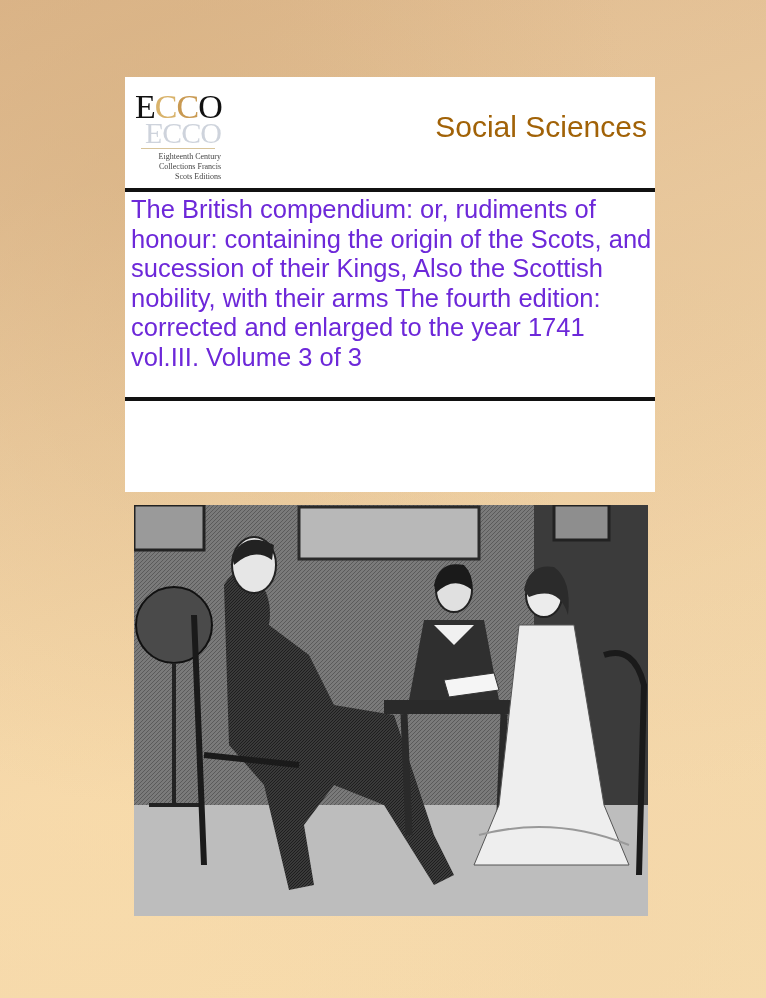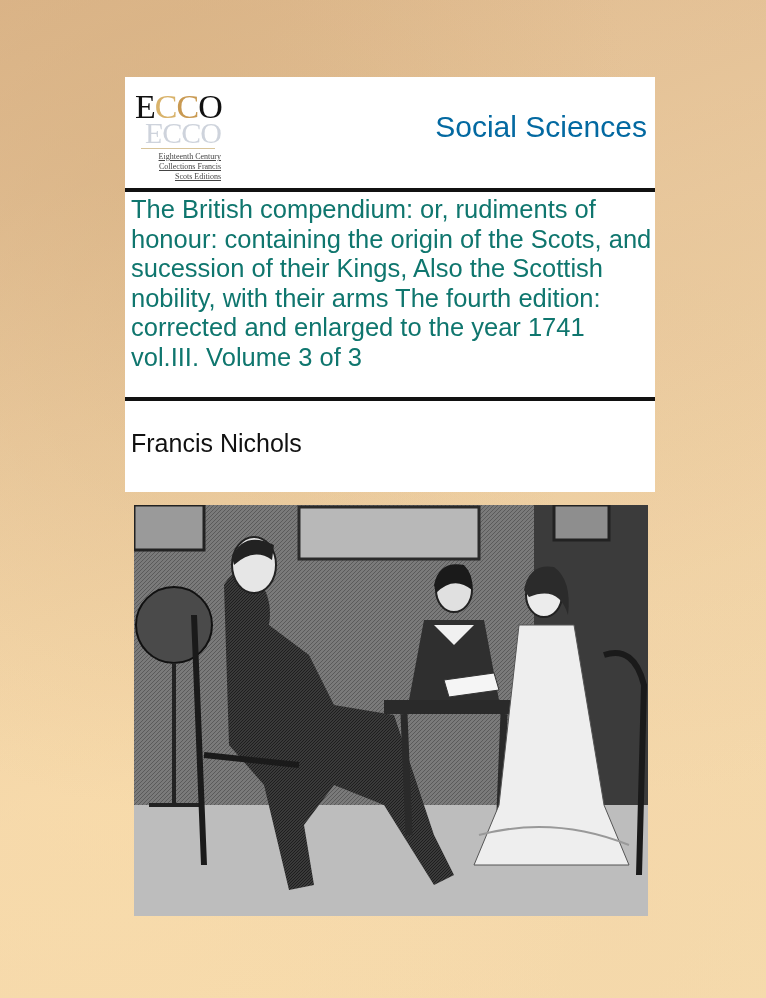--- a/index.html
+++ b/index.html
@@ -29,31 +29,31 @@
   .logo-mark .c1{color:#d9b36b;}
   .logo-mark .c2{color:#c99a52;}
   .logo-mark .o{color:#111;}
   .logo-reflect{
     font-family:"Liberation Serif", serif;font-size:30px;line-height:22px;
     color:#c6ccd6;transform:scaleY(-1);height:22px;overflow:hidden;
     letter-spacing:-1px;opacity:.85;
   }
   .logo-rule{height:1px;background:#d8c49a;margin:3px 6px 3px;}
   .logo-text{
-    font-family:"Liberation Serif", serif;font-size:8px;line-height:10px;color:#444;text-decoration:underline;
+    font-family:"Liberation Serif", serif;font-size:8px;line-height:10px;color:#444;
   }
   .series{
-    position:absolute;right:8px;top:33px;font-size:30px;color:#0369a1;margin-left:10px;
+    position:absolute;right:8px;top:33px;font-size:30px;color:#a16207;margin-left:10px;
   }
   .rule{position:absolute;left:0;width:530px;height:4px;background:#111;}
   .rule.r1{top:111px;}
   .rule.r2{top:320px;}
   .title{
     position:absolute;left:6px;top:118px;width:522px;
-    font-size:25.5px;line-height:29.5px;color:#0f766e;
+    font-size:25.5px;line-height:29.5px;color:#6d28d9;
   }
   .author{
     position:absolute;left:6px;top:352px;font-size:25px;color:#111;
   }
   .illustration{
     position:absolute;left:134px;top:505px;width:514px;height:411px;
     background:#6f6f6f;overflow:hidden;
   }
   .illustration svg{display:block;}
 </style>
@@ -68,21 +68,20 @@
     <div class="logo-text">Eighteenth Century</div>
     <div class="logo-text">Collections Francis</div>
     <div class="logo-text">Scots Editions</div>
   </div>
 
   <div class="series">Social Sciences</div>
 
   <div class="rule r1"></div>
   <div class="title">The British compendium: or, rudiments of honour: containing the origin of the Scots, and sucession of their Kings, Also the Scottish nobility, with their arms The fourth edition: corrected and enlarged to the year 1741 vol.III. Volume 3 of 3</div>
   <div class="rule r2"></div>
-  <div class="author">Francis Nichols</div>
 </div>
 
 <div class="illustration">
   <svg width="514" height="411" viewBox="0 0 514 411">
     <defs>
       <pattern id="hatch" width="4" height="4" patternUnits="userSpaceOnUse">
         <rect width="4" height="4" fill="#7a7a7a"></rect>
         <path d="M0 4 L4 0" stroke="#5a5a5a" stroke-width="1"></path>
       </pattern>
       <pattern id="hatch2" width="3" height="3" patternUnits="userSpaceOnUse">

